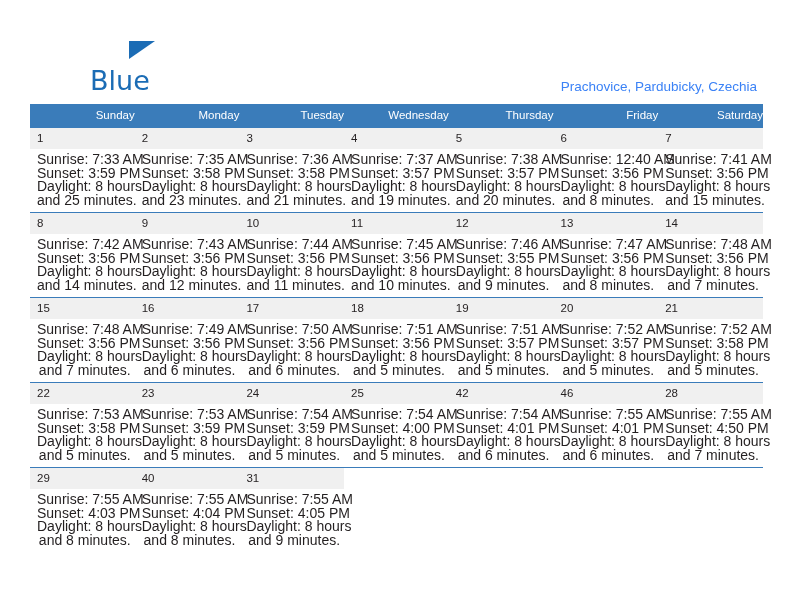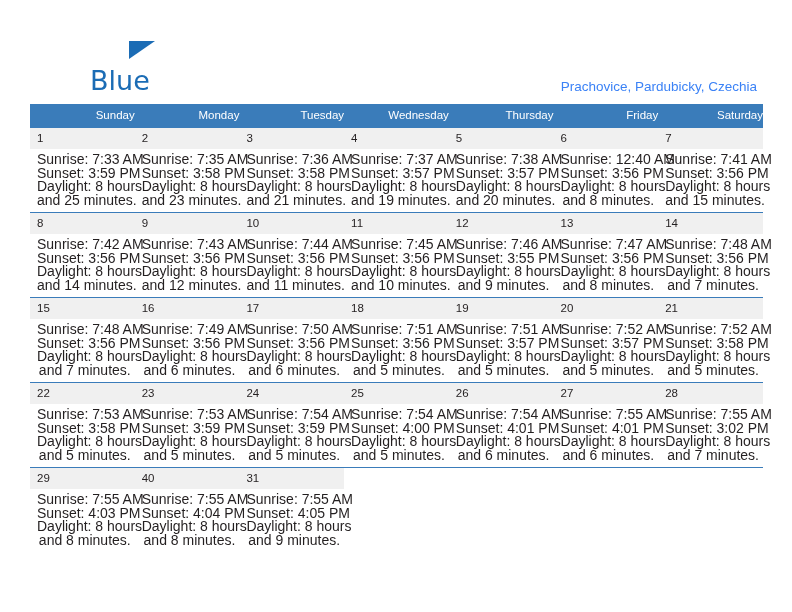--- a/index.html
+++ b/index.html
@@ -390,42 +390,42 @@
           <td>
             <div class="daynum">25</div>
             <div class="info">
               <div>Sunrise: 7:54 AM</div>
               <div>Sunset: 4:00 PM</div>
               <div>Daylight: 8 hours</div>
               <div>and 5 minutes.</div>
             </div>
           </td>
           <td>
-            <div class="daynum">26</div>
+            <div class="daynum">42</div>
             <div class="info">
               <div>Sunrise: 7:54 AM</div>
               <div>Sunset: 4:01 PM</div>
               <div>Daylight: 8 hours</div>
               <div>and 6 minutes.</div>
             </div>
           </td>
           <td>
-            <div class="daynum">27</div>
+            <div class="daynum">46</div>
             <div class="info">
               <div>Sunrise: 7:55 AM</div>
               <div>Sunset: 4:01 PM</div>
               <div>Daylight: 8 hours</div>
               <div>and 6 minutes.</div>
             </div>
           </td>
           <td>
             <div class="daynum">28</div>
             <div class="info">
               <div>Sunrise: 7:55 AM</div>
-              <div>Sunset: 3:02 PM</div>
+              <div>Sunset: 4:50 PM</div>
               <div>Daylight: 8 hours</div>
               <div>and 7 minutes.</div>
             </div>
           </td>
         </tr>
         <tr class="week">
           <td>
             <div class="daynum">29</div>
             <div class="info">
               <div>Sunrise: 7:55 AM</div>

